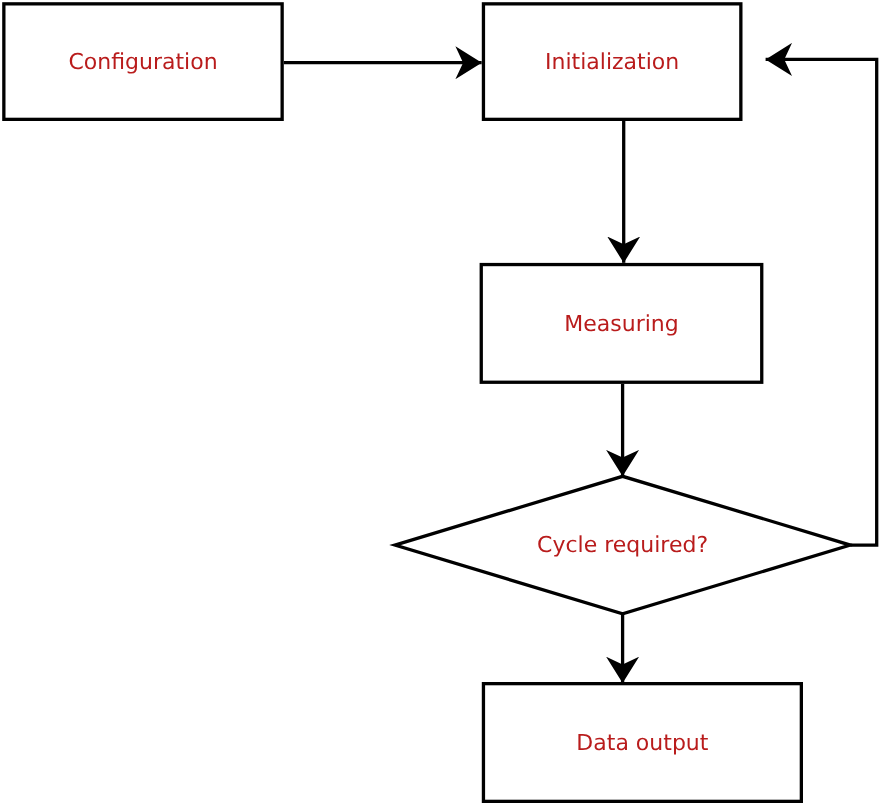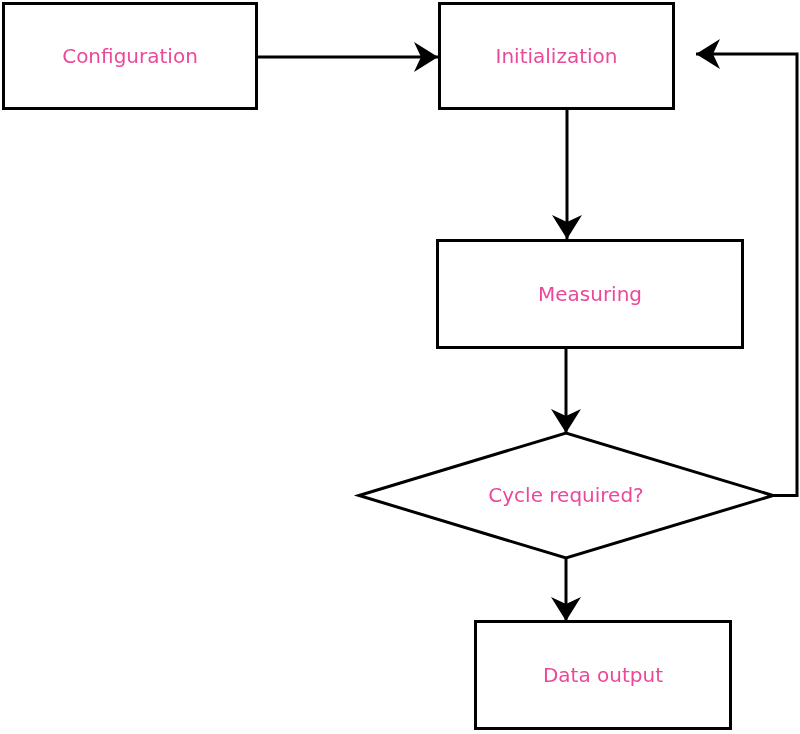--- a/index.html
+++ b/index.html
@@ -6,21 +6,21 @@
     margin: 0;
     padding: 0;
     background: #ffffff;
   }
   .canvas {
     position: relative;
     width: 800px;
     height: 734px;
     background: #ffffff;
     font-family: "DejaVu Sans", sans-serif;
-    color: #ec4899;
+    color: #b91c1c;
     overflow: hidden;
   }
   .connector-layer {
     position: absolute;
     left: 0;
     top: 0;
     width: 800px;
     height: 734px;
     display: block;
   }
@@ -31,22 +31,22 @@
     border: 3px solid #000000;
     display: flex;
     align-items: center;
     justify-content: center;
     font-size: 20px;
     line-height: 1;
     text-align: center;
   }
   .node-configuration { left: 2px;   top: 2px;   width: 256px; height: 108px; }
   .node-initialization{ left: 438px; top: 2px;   width: 237px; height: 108px; }
-  .node-measuring     { left: 436px; top: 239px; width: 308px; height: 110px; }
-  .node-data-output   { left: 438px; top: 620px; width: 258px; height: 110px; margin-left: 36px; }
+  .node-measuring     { left: 436px; top: 239px; width: 258px; height: 110px; }
+  .node-data-output   { left: 438px; top: 620px; width: 292px; height: 110px; }
   .decision-label {
     position: absolute;
     left: 566px;
     top: 495px;
     transform: translate(-50%, -50%);
     font-size: 20px;
     white-space: nowrap;
     text-align: left;
   }
   .edge-line {

